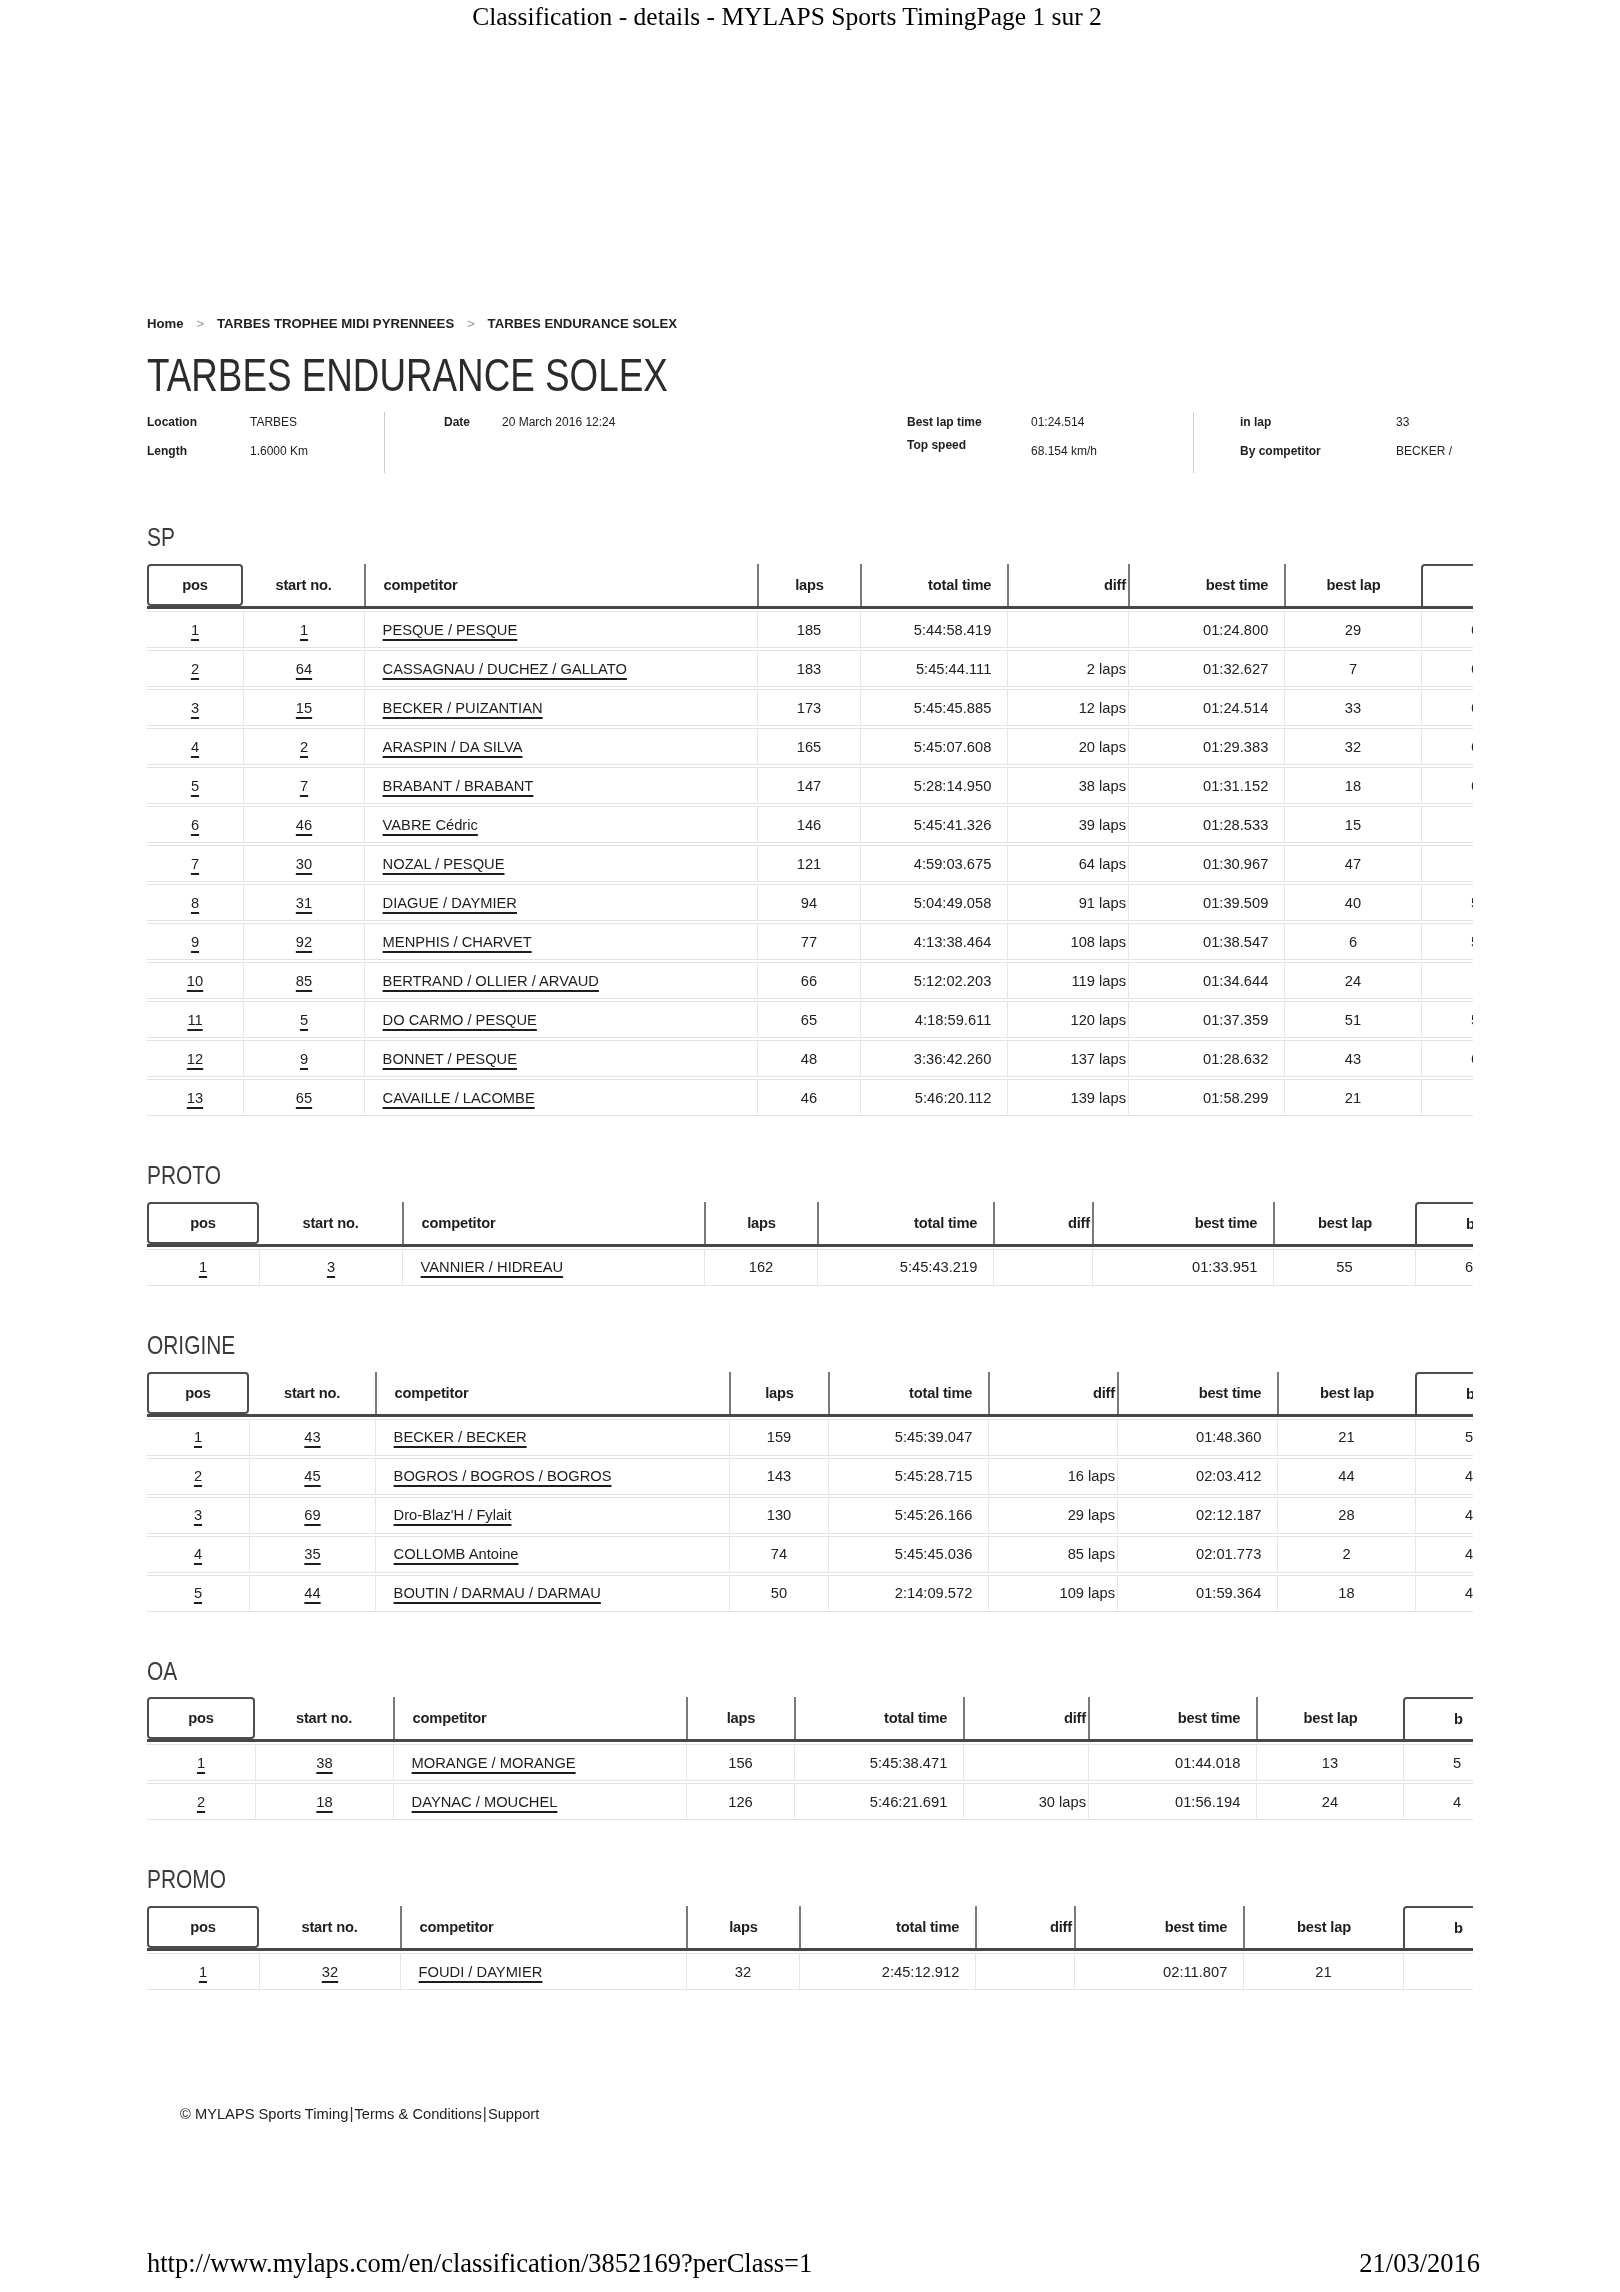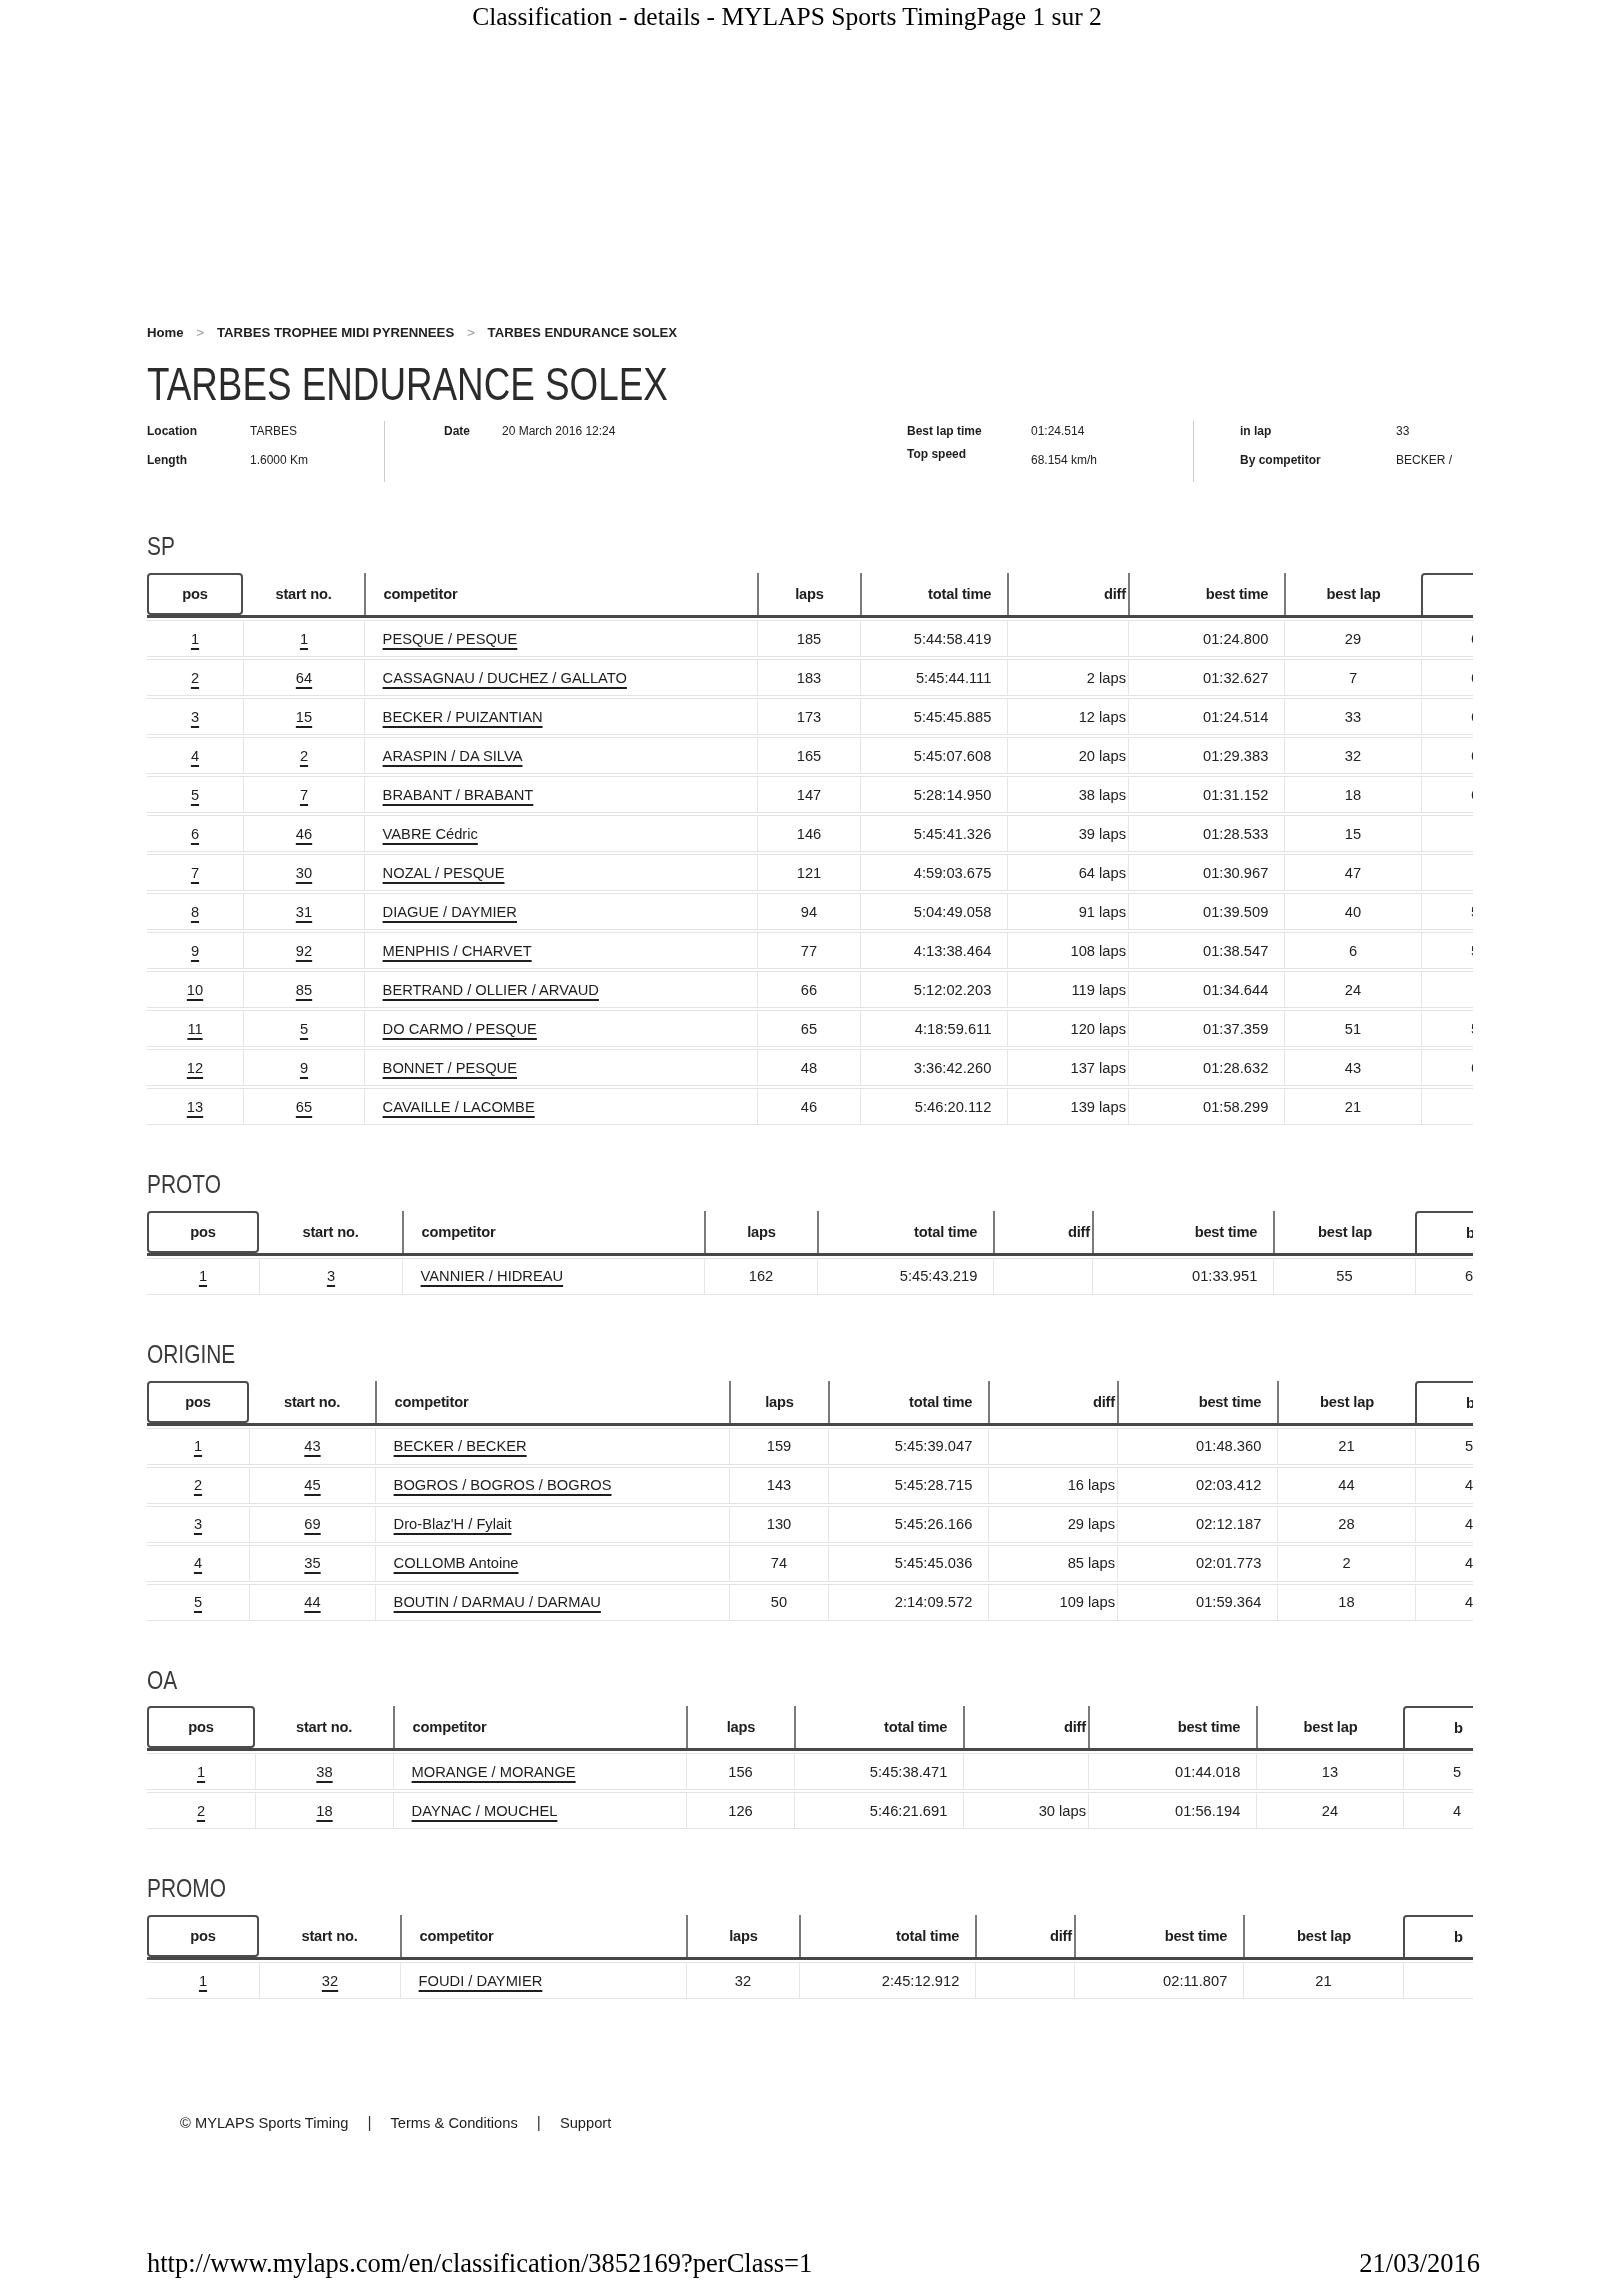--- a/index.html
+++ b/index.html
@@ -13,21 +13,21 @@
     position:absolute; top:2px; left:96px; right:142px;
     display:flex; justify-content:center;
     font-family:"Liberation Serif", serif; font-size:25.5px; color:#000;
   }
   .print-footer {
     position:absolute; top:2248px; left:147px; right:140px;
     display:flex; justify-content:space-between;
     font-family:"Liberation Serif", serif; font-size:26.5px; color:#000;
   }
   
-  .content { position:absolute; left:147px; top:316px; width:1326px; overflow:hidden;margin-top:9px; }
+  .content { position:absolute; left:147px; top:316px; width:1326px; overflow:hidden; }
 
   .breadcrumb { display:flex; gap:12.7px; font-size:13.2px; font-weight:700; color:#222; align-items:center; white-space:nowrap; }
   .crumb-sep { color:#999; font-weight:400; font-size:13.7px; }
   .crumb { cursor:pointer; }
 
   .page-title {
     margin-top:19.6px; font-size:46px; font-weight:200; color:#2b2b2b;
     transform:scaleX(0.80); transform-origin:left center; white-space:nowrap;
     letter-spacing:0px; line-height:49px;
   }
@@ -78,21 +78,21 @@
   .pad-r    { padding-right:15.7px; }
   .pad-r-sm { padding-right:2px; }
   .pad-frag { padding-left:49px; }
 
   .lnk {
     text-decoration:underline; text-decoration-thickness:2px; text-underline-offset:3.9px;
     color:#1e1e1e; cursor:pointer;
   }
 
   .site-footer {
-    margin-top:115px; padding-left:33px; display:flex; gap:19px; align-items:center;
+    margin-top:115px; padding-left:33px; display:flex; gap:1px; align-items:center;
     font-size:14.7px; color:#222;
   }
   .foot-sep { color:#333; font-size:15.7px; }
 </style>
 </head>
 <body>
 
 <div class="print-header">
   <span>Classification - details - MYLAPS Sports Timing</span>
   <span>Page 1 sur 2</span>

